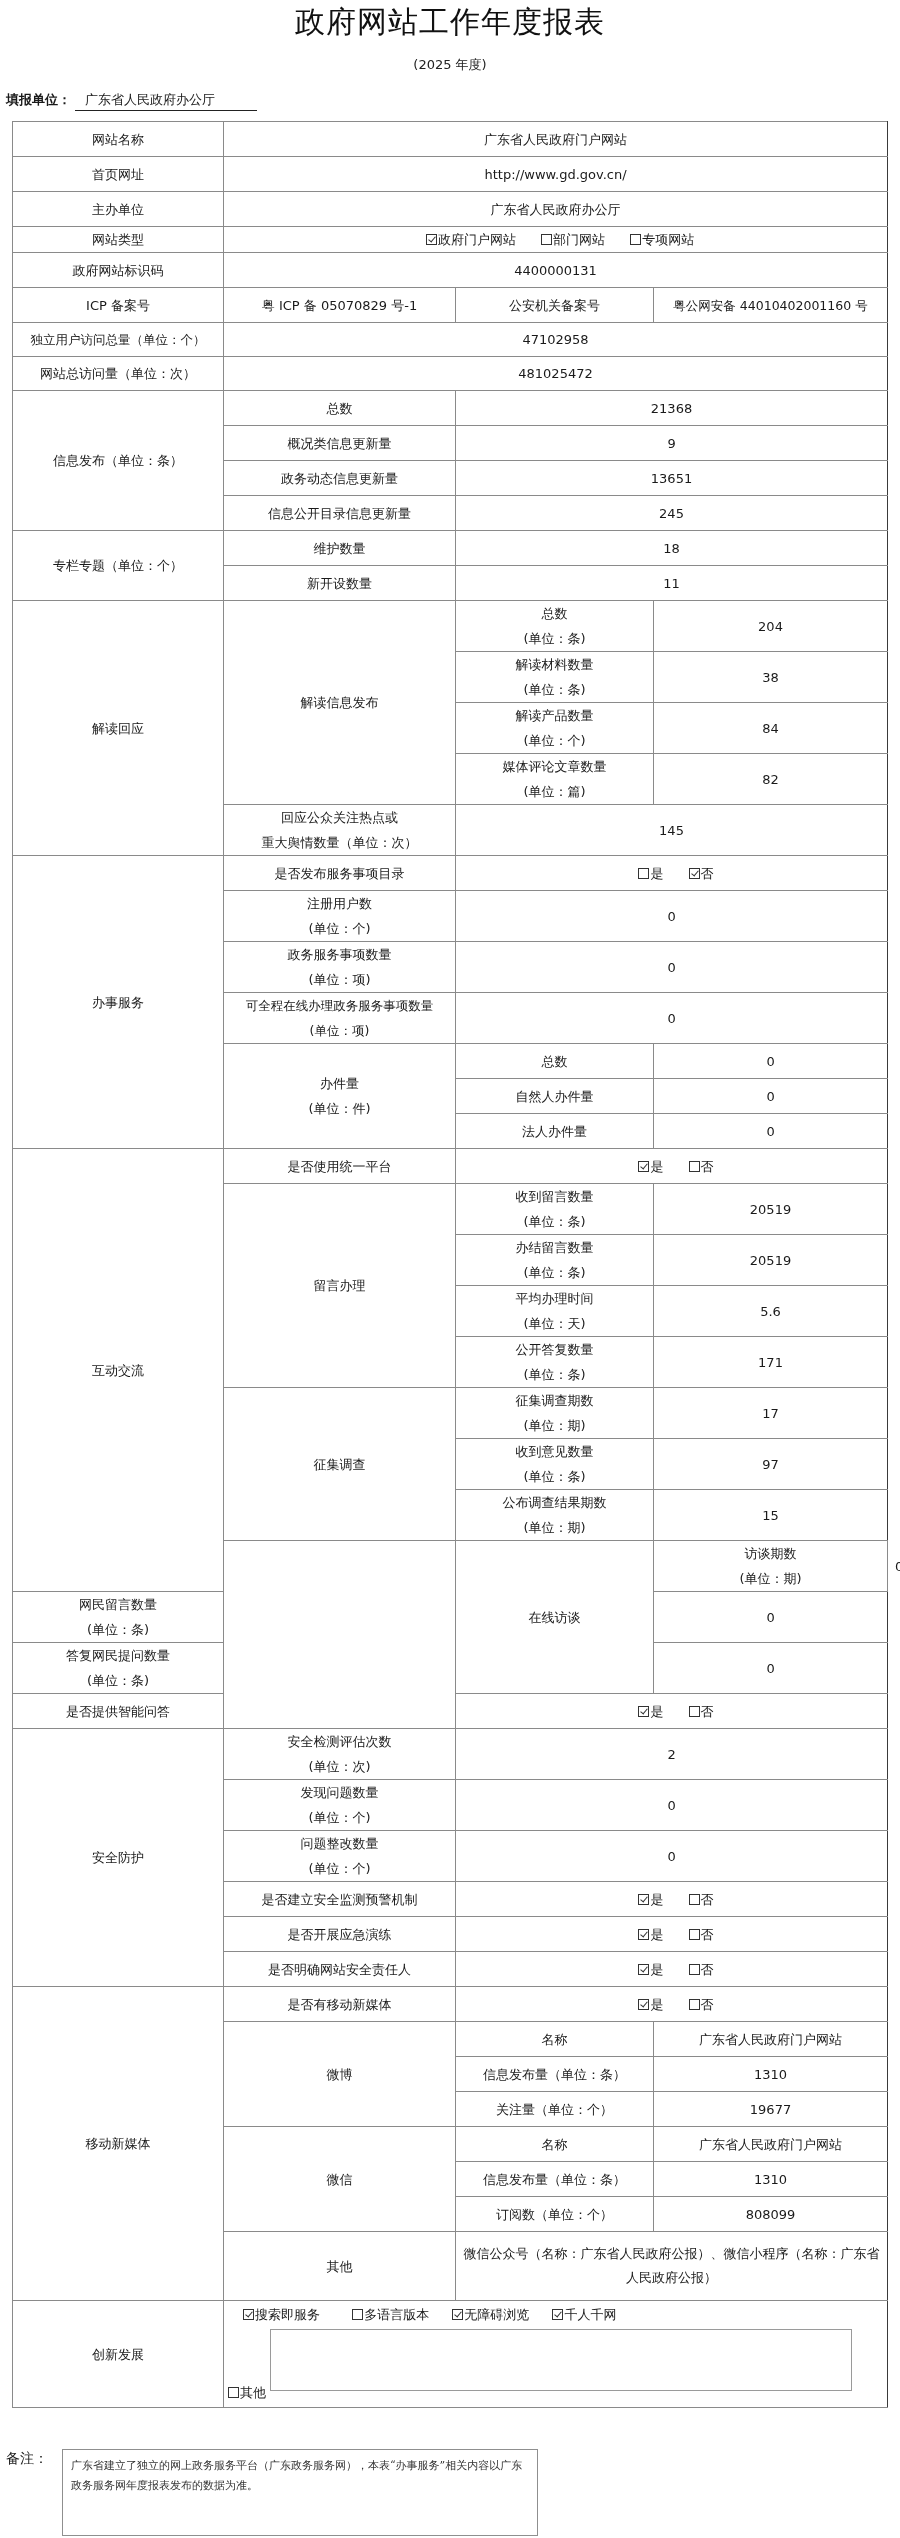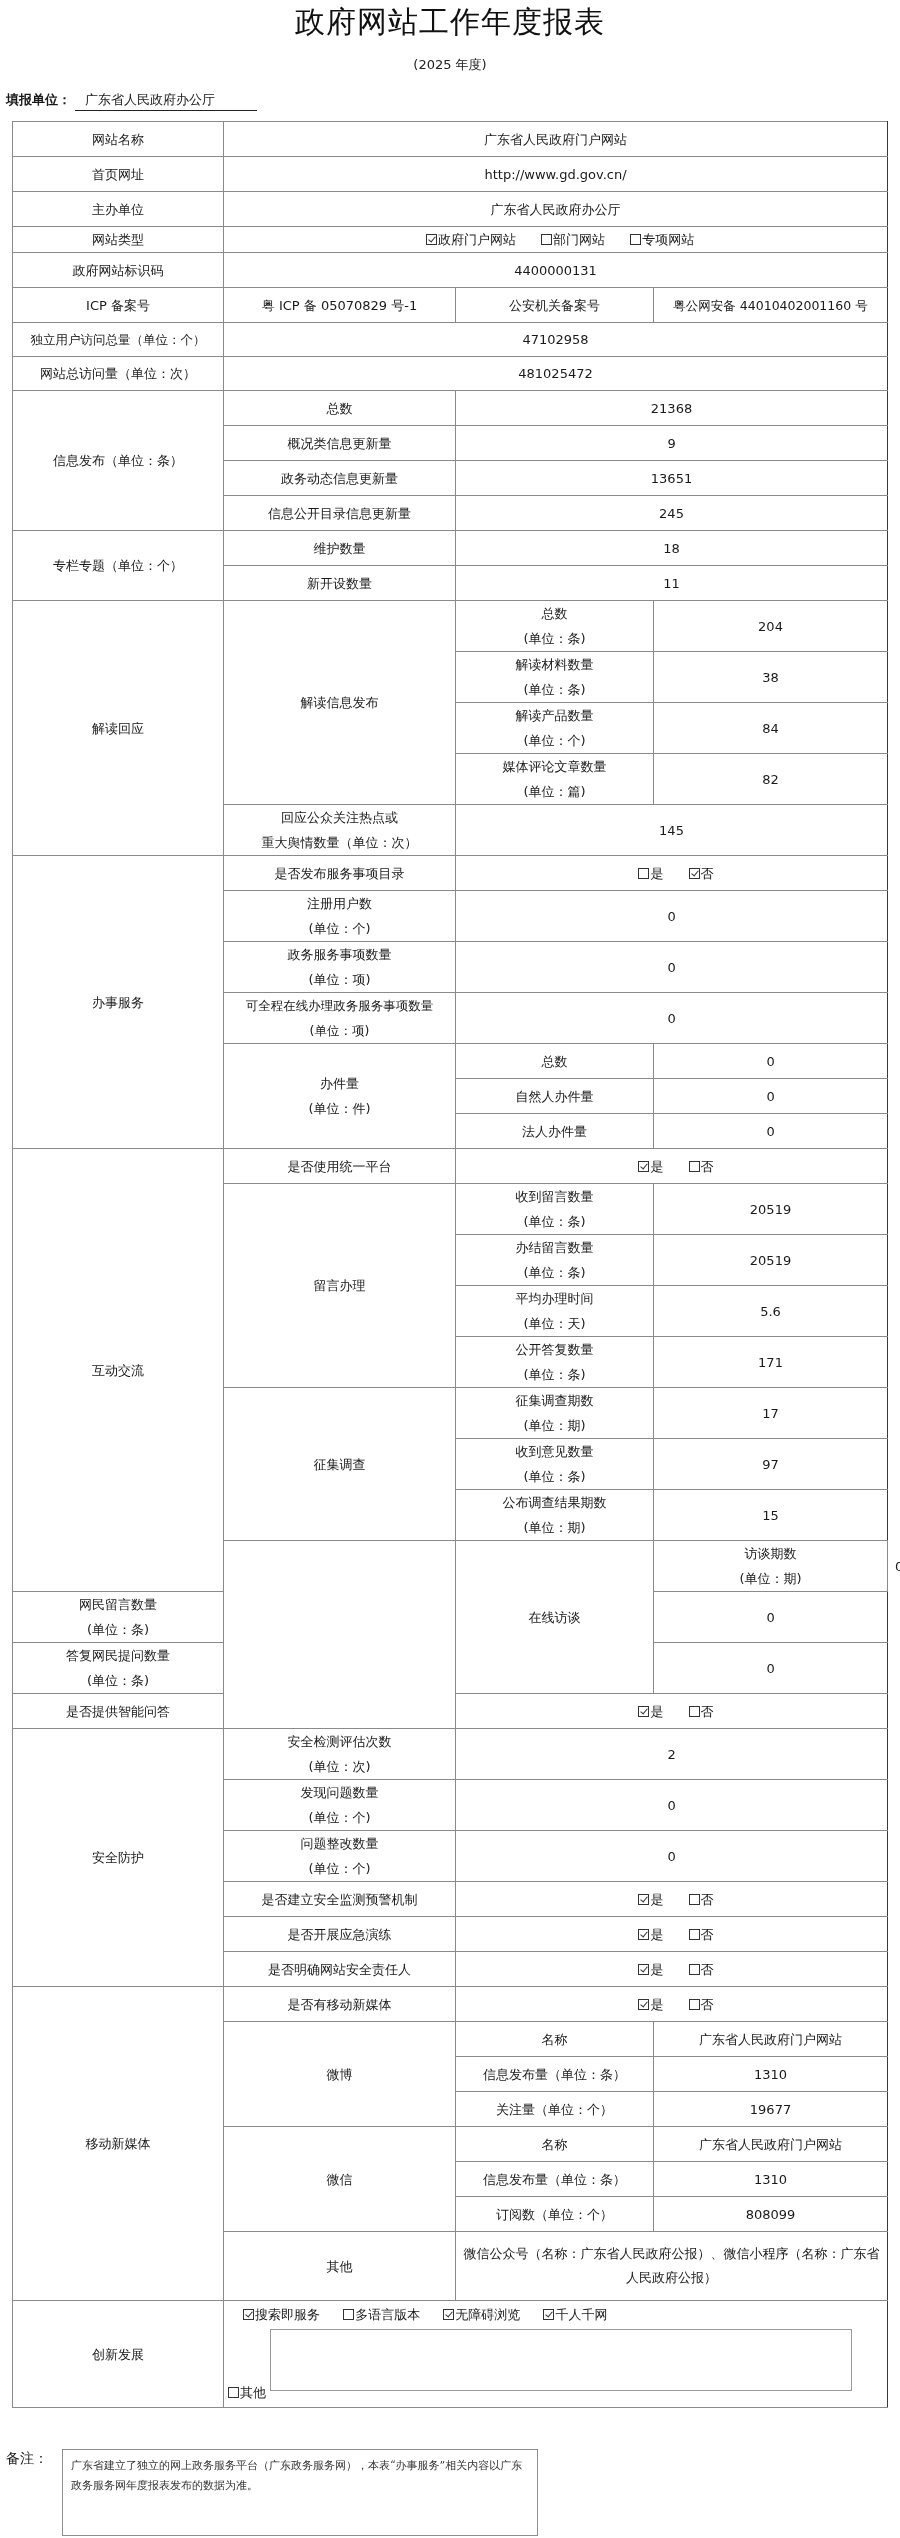--- a/index.html
+++ b/index.html
@@ -369,21 +369,21 @@
   <tr style="height:69px">
     <td class="c">其他</td>
     <td class="l" colspan="2" style="line-height:24px">微信公众号（名称：广东省人民政府公报）、微信小程序（名称：广东省人民政府公报）</td>
   </tr>
 
   <tr style="height:106px">
     <td class="c">创新发展</td>
     <td colspan="3" style="padding:0 4px">
       <div class="other-wrap">
         <div class="other-line">
-          <span class="chk" style="margin-right:4px"><span class="box on"></span><span>搜索即服务</span></span>
+          <span class="chk" style="margin-right:13px"><span class="box on"></span><span>搜索即服务</span></span>
           <span class="chk" style="margin-right:4px"><span class="box"></span><span>多语言版本</span></span>
           <span class="chk" style="margin-right:4px"><span class="box on"></span><span>无障碍浏览</span></span>
           <span class="chk"><span class="box on"></span><span>千人千网</span></span>
         </div>
         <div class="other-cb"><span class="box"></span><span>其他</span></div>
         <textarea class="other-ta" style=""></textarea>
       </div>
     </td>
   </tr>
 </tbody>

